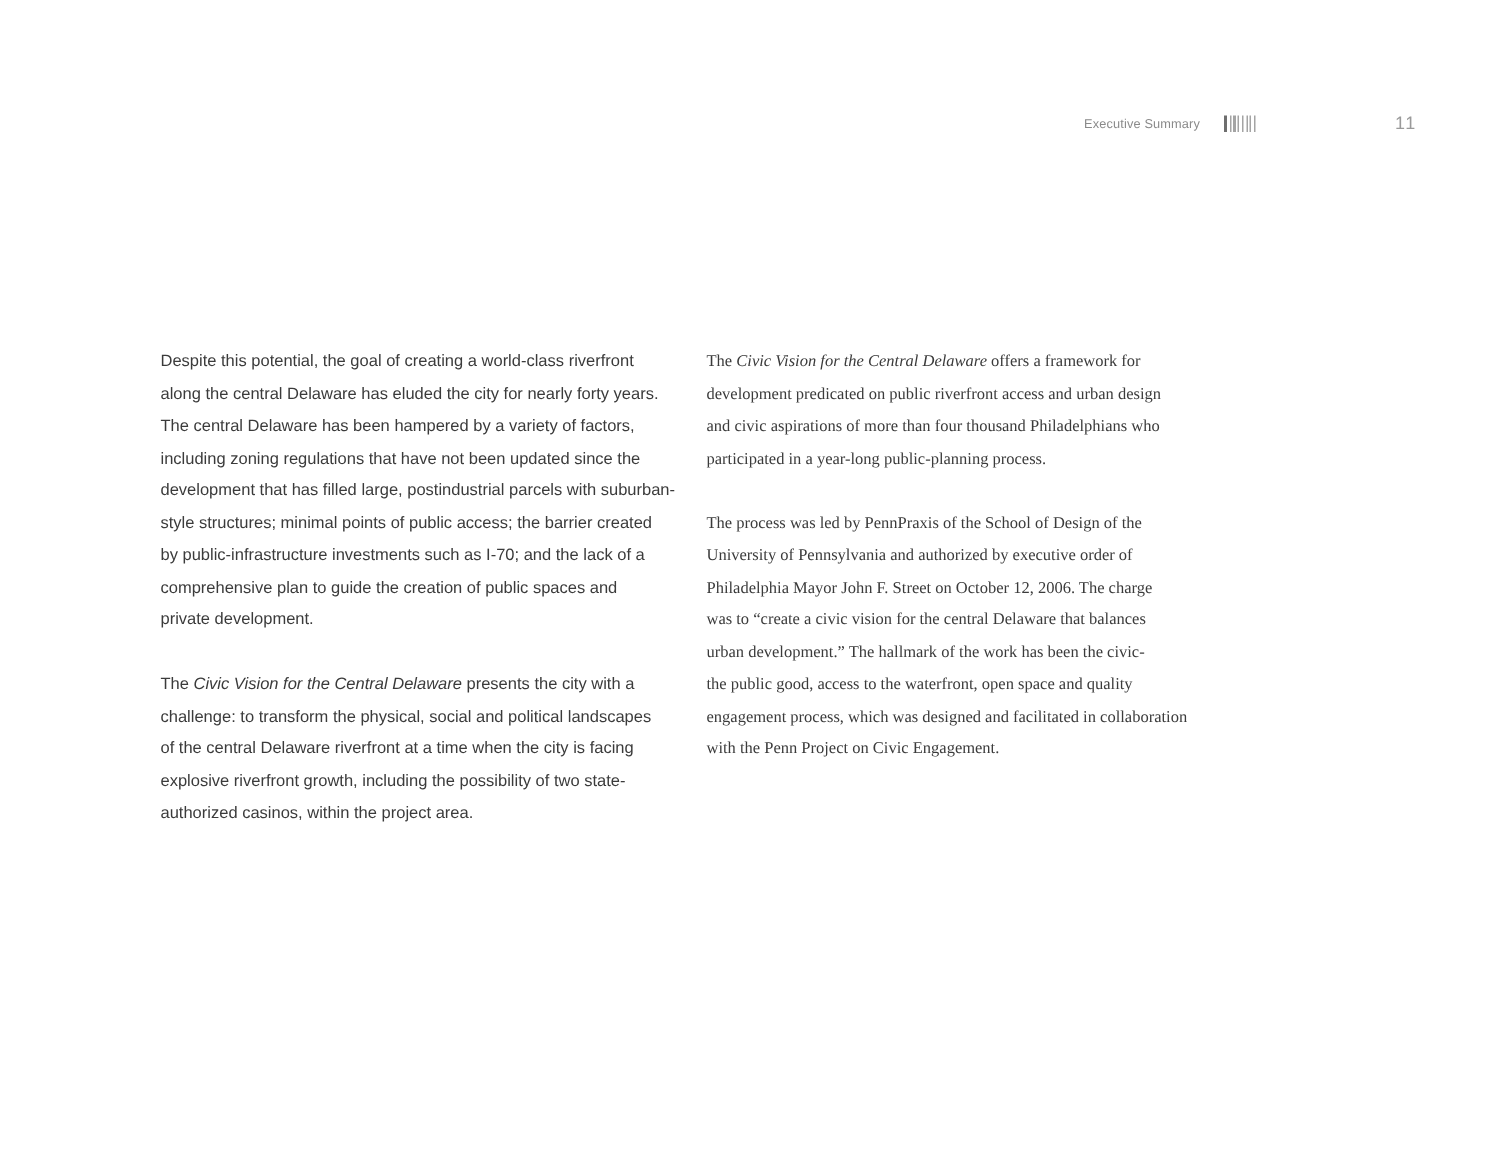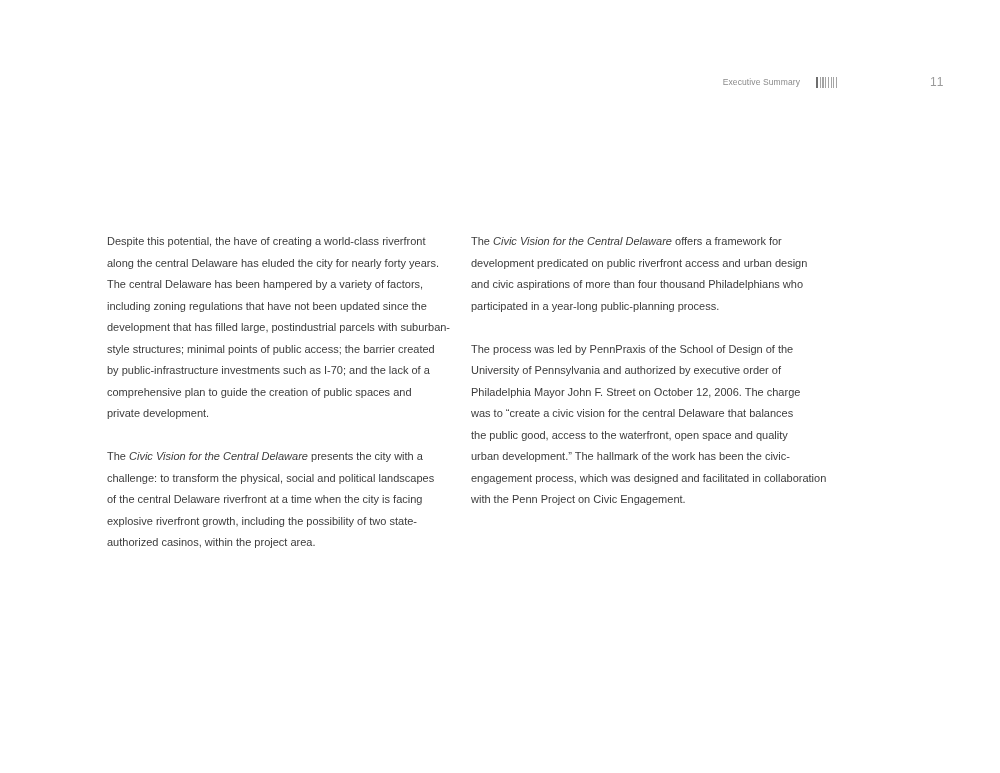--- a/index.html
+++ b/index.html
@@ -68,21 +68,21 @@
     }
     
     .column {
       position: absolute;
       top: 199px;
       font-size: 11px;
       line-height: 21.5px;
       color: #3b3b3b;
     }
     .column.left { left: 91px; width: 345px; }
-    .column.right { left: 455px; width: 350px; }
+    .column.right { left: 455px; width: 350px; font-family: Liberation Serif, serif; }
     .para {
       margin: 0 0 21.5px 0;
       white-space: nowrap;
     }
     .line { display: block; }
     em { font-style: italic; }
   </style>
 </head>
 <body>
 
@@ -98,21 +98,21 @@
       <span></span>
       <span></span>
       <span></span>
       <span></span>
     </span>
     <span class="page-number">11</span>
   </div>
 
   <div class="column left">
     <p class="para">
-      <span class="line">Despite this potential, the have of creating a world-class riverfront</span>
+      <span class="line">Despite this potential, the goal of creating a world-class riverfront</span>
       <span class="line">along the central Delaware has eluded the city for nearly forty years.</span>
       <span class="line">The central Delaware has been hampered by a variety of factors,</span>
       <span class="line">including zoning regulations that have not been updated since the</span>
       <span class="line">development that has filled large, postindustrial parcels with suburban-</span>
       <span class="line">style structures; minimal points of public access; the barrier created</span>
       <span class="line">by public-infrastructure investments such as I-70; and the lack of a</span>
       <span class="line">comprehensive plan to guide the creation of public spaces and</span>
       <span class="line">private development.</span>
     </p>
     <p class="para">
@@ -129,20 +129,20 @@
       <span class="line"><span>The </span><em>Civic Vision for the Central Delaware</em><span> offers a framework for</span></span>
       <span class="line">development predicated on public riverfront access and urban design</span>
       <span class="line">and civic aspirations of more than four thousand Philadelphians who</span>
       <span class="line">participated in a year-long public-planning process.</span>
     </p>
     <p class="para">
       <span class="line">The process was led by PennPraxis of the School of Design of the</span>
       <span class="line">University of Pennsylvania and authorized by executive order of</span>
       <span class="line">Philadelphia Mayor John F. Street on October 12, 2006. The charge</span>
       <span class="line">was to “create a civic vision for the central Delaware that balances</span>
+      <span class="line">urban development.” The hallmark of the work has been the civic-</span>
       <span class="line">the public good, access to the waterfront, open space and quality</span>
-      <span class="line">urban development.” The hallmark of the work has been the civic-</span>
       <span class="line">engagement process, which was designed and facilitated in collaboration</span>
       <span class="line">with the Penn Project on Civic Engagement.</span>
     </p>
   </div>
 
 </div>
 
 </body></html>

